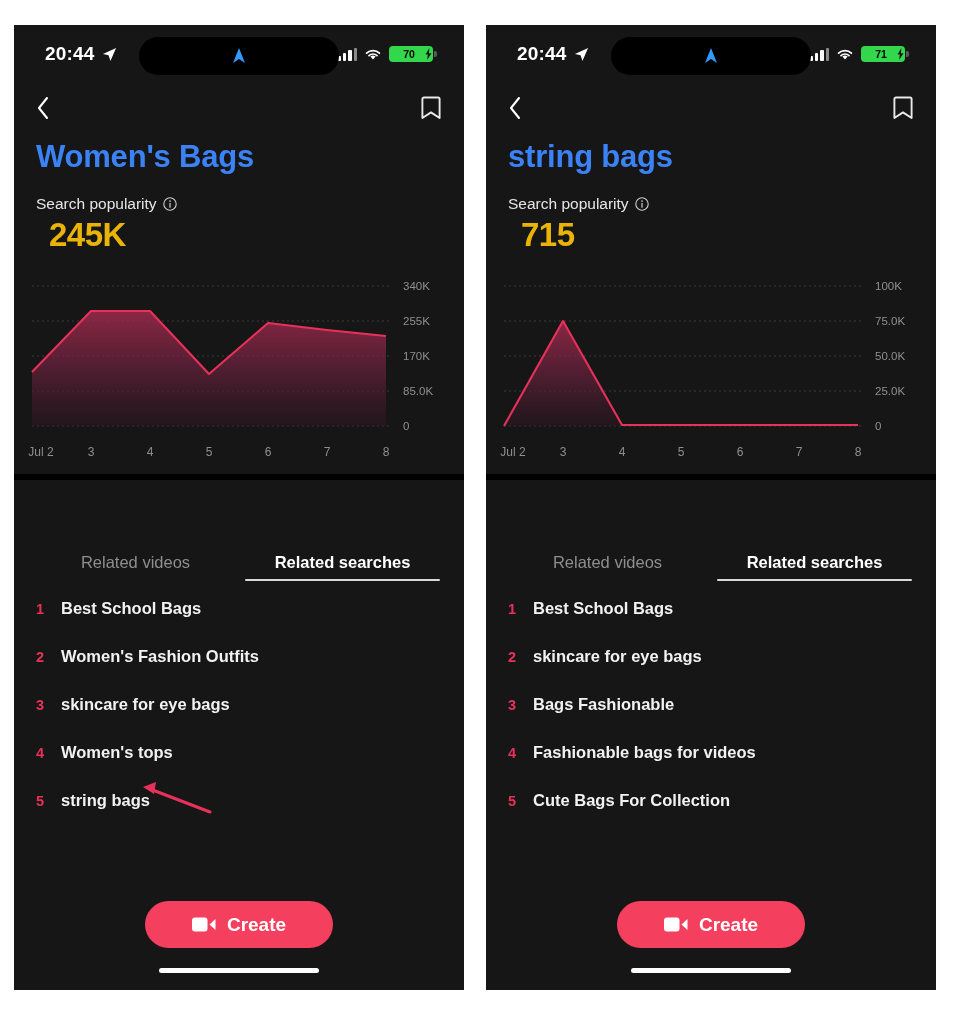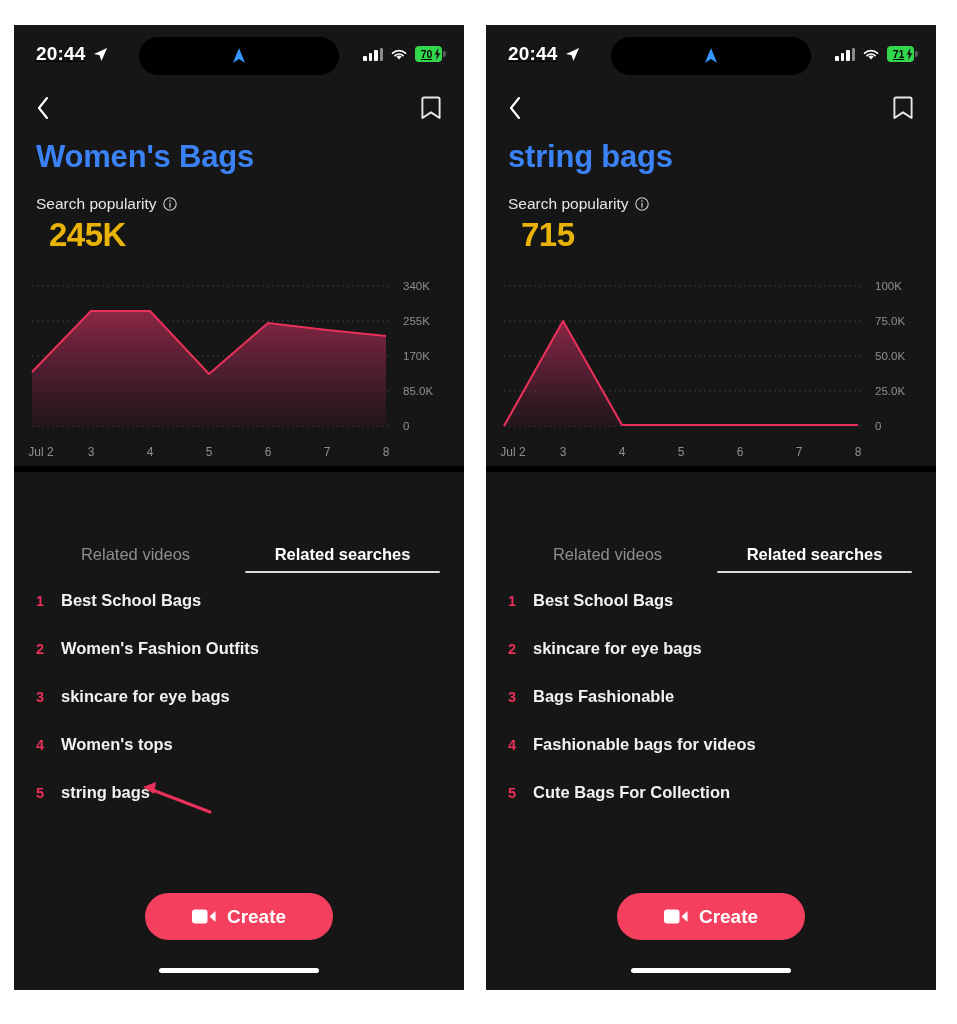--- a/index.html
+++ b/index.html
@@ -21,22 +21,21 @@
   }
   .phone.left  { left: 14px; }
   .phone.right { left: 486px; }
 
   
   .statusbar {
     position: relative;
     height: 58px;
     display: flex;
     align-items: center;
-    padding: 0 22px;
-    text-decoration: underline;
+    padding: 0 31px;
   }
   .sb-time {
     color: #fff;
     font-size: 19px;
     font-weight: 700;
     letter-spacing: .2px;
     display: flex;
     align-items: center;
     gap: 7px;
   }
@@ -63,21 +62,21 @@
   }
   .bars { display: flex; align-items: flex-end; gap: 2px; height: 13px; }
   .bars i { width: 3.5px; background: #fff; border-radius: 1px; display: block; }
   .bars i:nth-child(1){ height: 5px; }
   .bars i:nth-child(2){ height: 8px; }
   .bars i:nth-child(3){ height: 11px; }
   .bars i:nth-child(4){ height: 13px; background: #8a8a8a; }
   .wifi { width: 18px; height: 14px; display: block; }
   .battery {
     position: relative;
-    width: 27px; height: 16px;
+    width: 44px; height: 16px;
     border-radius: 4px;
     background: #32d74b;
     display: flex; align-items: center; justify-content: center;
   }
   .battery::after {
     content: "";
     position: absolute; right: -3.5px; top: 5px;
     width: 2.5px; height: 6px;
     background: #5a5a5a; border-radius: 0 2px 2px 0;
   }
@@ -115,21 +114,21 @@
   .sp-label { color: #e6e6e6; font-size: 15.5px; }
   .info-icon { width: 14px; height: 14px; display:block; }
   .sp-value {
     color: #eab308; font-size: 33px; font-weight: 800;
     padding: 3px 22px 0 35px; letter-spacing: -.5px;
   }
 
   
   .chart-wrap {
     position: relative;
-    margin: 22px 0 0 0;
+    margin: 22px 0 8px 0;
     height: 190px;
   }
   .chart-svg { display: block; width: 450px; height: 190px; }
   .ytick {
     fill: #8f8f8f; font-size: 11.5px;
     font-family: "Liberation Sans", sans-serif;
   }
   .xtick {
     fill: #8f8f8f; font-size: 12px;
     font-family: "Liberation Sans", sans-serif;

